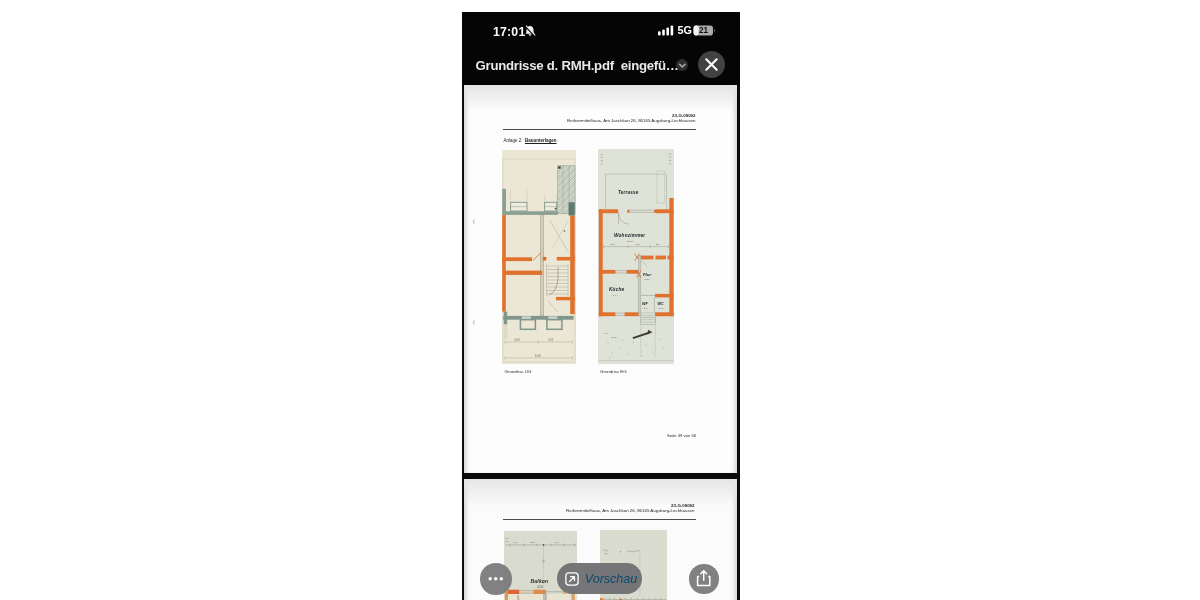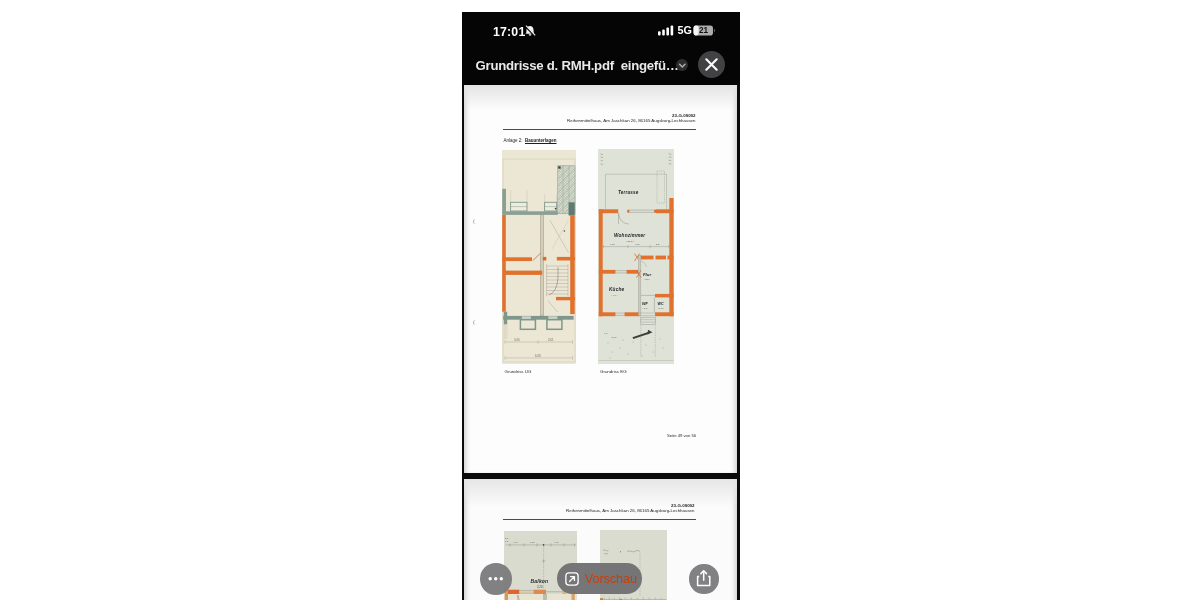--- a/index.html
+++ b/index.html
@@ -451,21 +451,21 @@
     <circle cx="21.3" cy="15.75" r="1.7" fill="#fff"></circle>
   </svg>
 
   <div class="abs" style="left:94.5px;top:551.2px;width:85.6px;height:30.4px;border-radius:15.2px;background:rgba(114,114,116,0.97);"></div>
 
   <svg class="abs" style="left:103.2px;top:559.6px;" width="14" height="14" viewBox="0 0 16 16">
     <rect x="1" y="1" width="14" height="14" rx="3.6" fill="none" stroke="#fff" stroke-width="1.5"></rect>
     <path d="M5.2 10.8 L10.4 5.6 M6.4 5.2 L10.8 5.2 L10.8 9.6" fill="none" stroke="#fff" stroke-width="1.5" stroke-linecap="round" stroke-linejoin="round"></path>
   </svg>
 
-  <div class="abs" style="left:122.8px;top:559.8px;color:#c2410c;font-size:12.7px;letter-spacing:-0.1px;">Vorschau</div>
+  <div class="abs" style="left:122.8px;top:559.8px;color:#0c4a6e;font-size:12.7px;letter-spacing:-0.1px;font-style:italic;">Vorschau</div>
 
   <div class="abs" style="left:227.3px;top:552.3px;width:29.4px;height:29.4px;border-radius:50%;background:rgba(124,124,126,0.96);"></div>
 
   <svg class="abs" style="left:227.3px;top:552.3px;" width="29.4" height="29.4" viewBox="0 0 29.4 29.4">
     <path d="M10.2 12.6 L8.6 12.6 L8.6 21.6 L20.8 21.6 L20.8 12.6 L19.2 12.6" fill="none" stroke="#fff" stroke-width="1.5" stroke-linejoin="round"></path>
     <line x1="14.7" y1="7.2" x2="14.7" y2="16.2" stroke="#fff" stroke-width="1.5" stroke-linecap="round"></line>
     <path d="M11.9 9.6 L14.7 6.8 L17.5 9.6" fill="none" stroke="#fff" stroke-width="1.5" stroke-linecap="round" stroke-linejoin="round"></path>
   </svg>
 
 </div>

